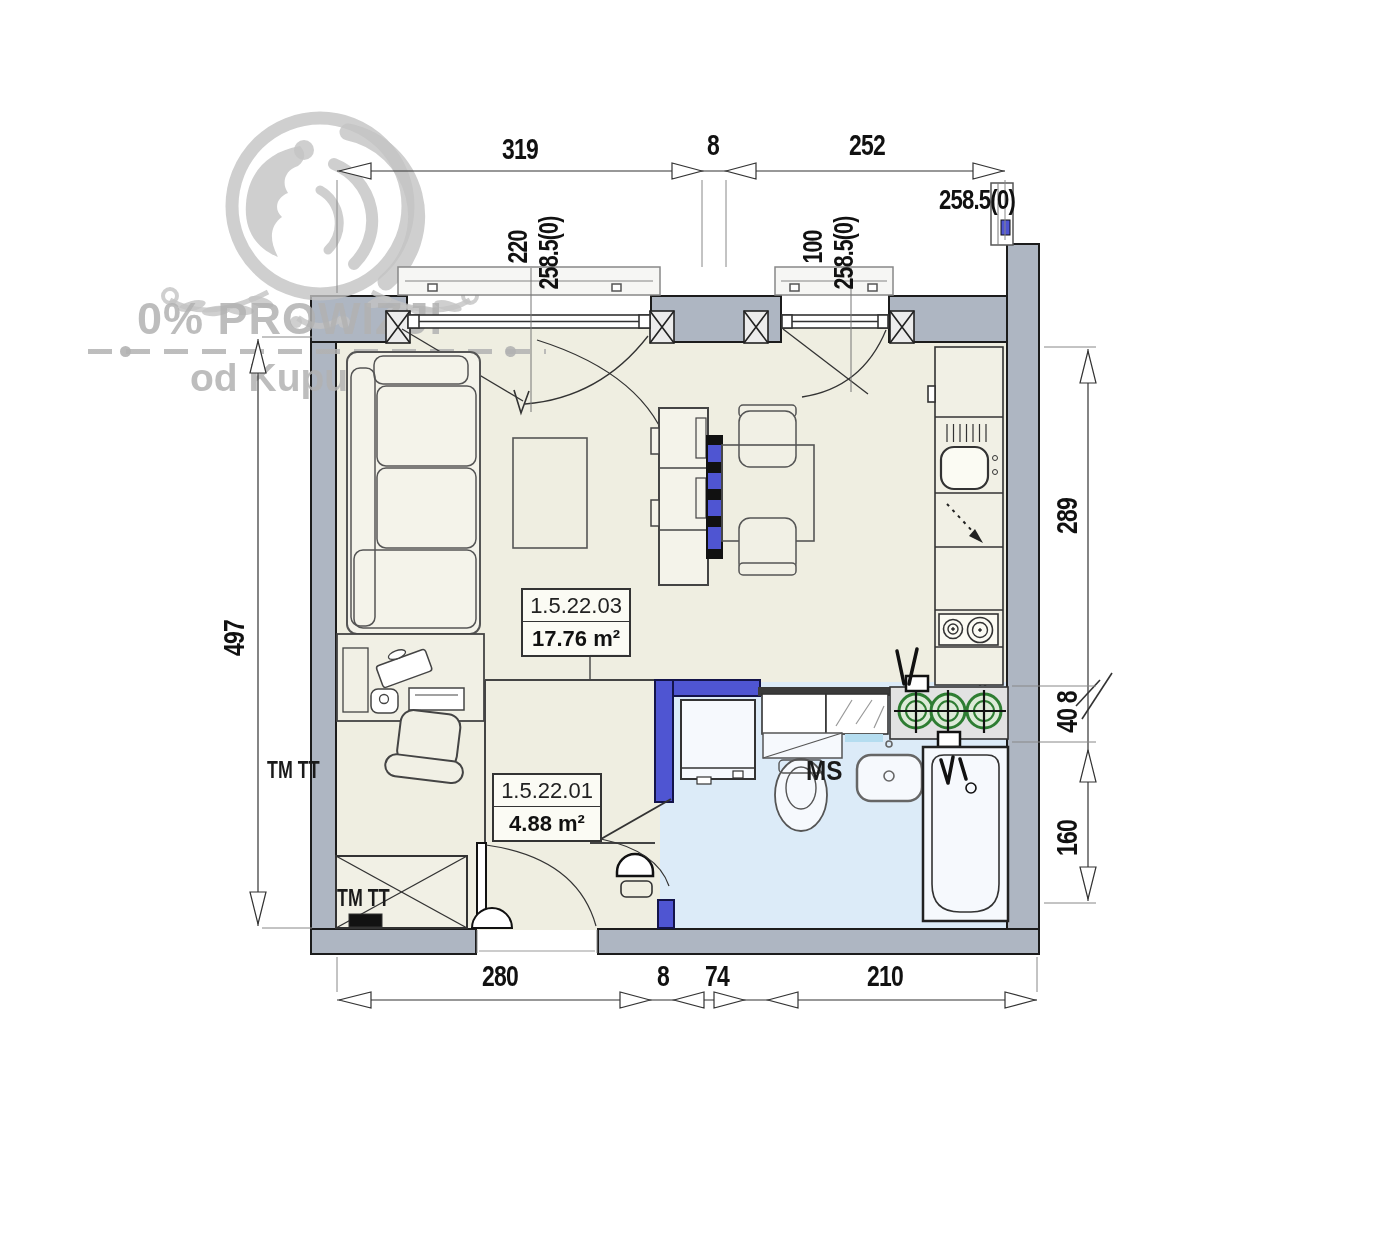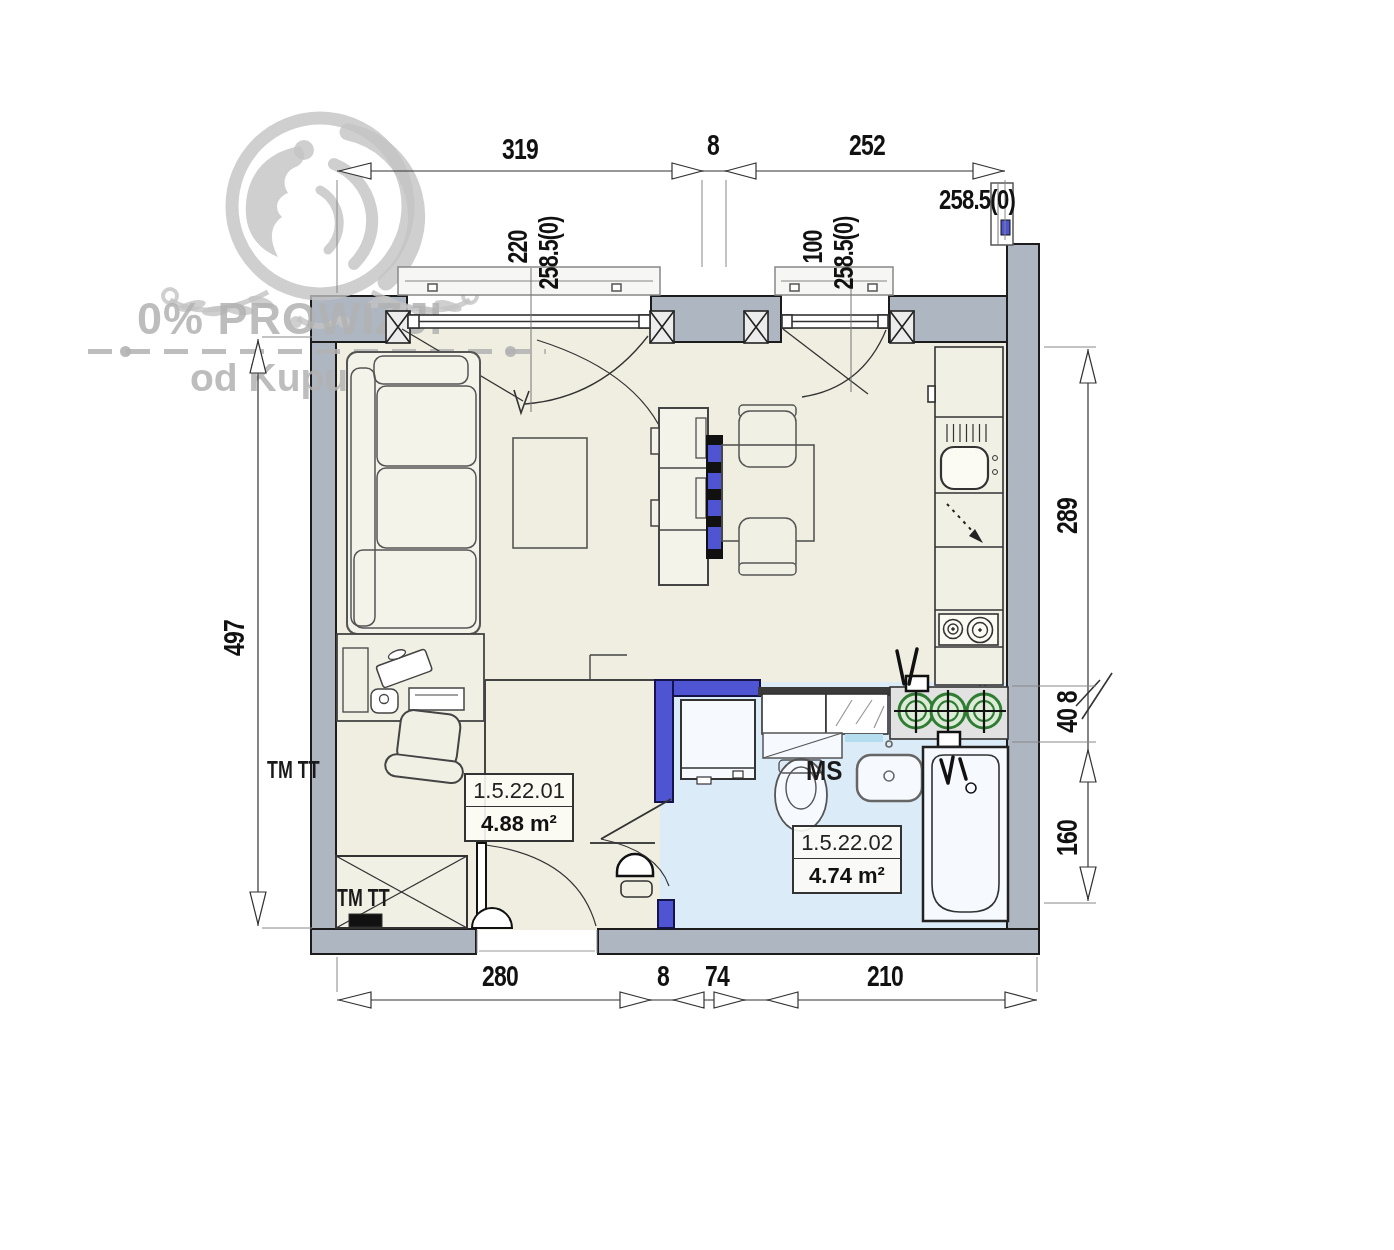--- a/index.html
+++ b/index.html
@@ -376,26 +376,26 @@
 
   <div class="lbl rot" style="left:1068px;top:516px">289</div>
   <div class="lbl rot" style="left:1068px;top:712px">40 8</div>
   <div class="lbl rot" style="left:1068px;top:838px">160</div>
 
   <div class="lbl rot wlabel" style="left:518px;top:247px">220</div>
   <div class="lbl rot wlabel" style="left:549px;top:253px">258.5(0)</div>
   <div class="lbl rot wlabel" style="left:813px;top:247px">100</div>
   <div class="lbl rot wlabel" style="left:844px;top:253px">258.5(0)</div>
 
-  <div class="rbox" style="left:464px;top:773px">
+  <div class="rbox" style="left:521px;top:588px">
+    <div class="rid">1.5.22.03</div>
+    <div class="rarea">17.76 m²</div>
+  </div>
+  <div class="rbox" style="left:492px;top:773px">
     <div class="rid">1.5.22.01</div>
     <div class="rarea">4.88 m²</div>
   </div>
-  <div class="rbox" style="left:792px;top:825px">
-    <div class="rid">1.5.22.02</div>
-    <div class="rarea">4.74 m²</div>
-  </div>
 
   <div class="ann" style="left:267px;top:757px">TM TT</div>
   <div class="ann" style="left:337px;top:885px">TM TT</div>
   <div class="ann ms" style="left:806px;top:756px">MS</div>
 
 </div>
 
 </body></html>

